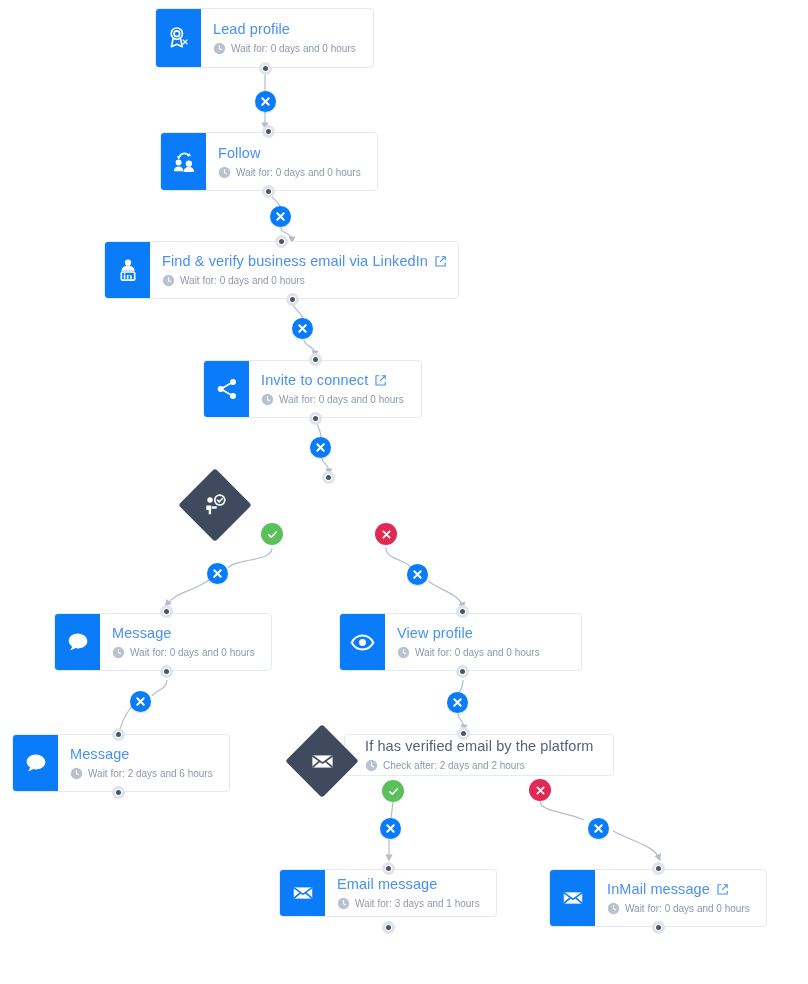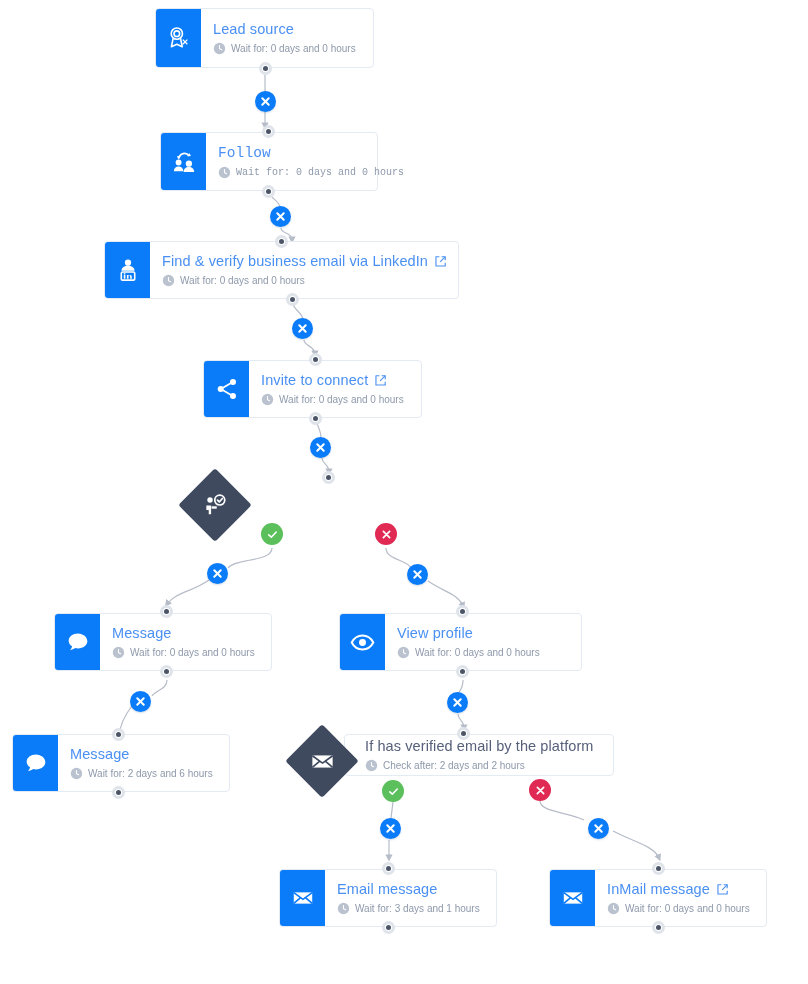--- a/index.html
+++ b/index.html
@@ -197,39 +197,39 @@
     <div class="node-icon">
       <svg width="26" height="26" viewBox="0 0 24 24" fill="none" stroke="#fff" stroke-width="1.5">
         <circle cx="10" cy="8" r="5.2"></circle>
         <circle cx="10" cy="8" r="2.6"></circle>
         <path d="M6.6 12.4 L5 20 l5-2.2 L15 20 l-1.6-7.6" stroke-linejoin="round"></path>
         <path d="M15.5 13.5 l4.2 4.2 m0-4.2 l-4.2 4.2" stroke-width="1.2"></path>
       </svg>
     </div>
     <div class="node-body">
       <div class="node-title">
-        <span>Lead source</span>
+        <span>Lead profile</span>
       </div>
       <div class="node-sub">
         <svg class="clock-icon" width="13" height="13" viewBox="0 0 16 16">
           <circle cx="8" cy="8" r="7" fill="#b9c2ce"></circle>
           <path d="M8 4.2 L8 8.2 L10.6 9.6" stroke="#fff" stroke-width="1.3" fill="none" stroke-linecap="round"></path>
         </svg>
         <span>Wait for: 0 days and 0 hours</span>
       </div>
     </div>
   </div>
   <div class="port" style="left:259px; top:62px;"></div>
   <div class="edge-btn" style="left:255px; top:91px;">
     <svg width="11" height="11" viewBox="0 0 12 12" stroke="#fff" stroke-width="2.2" stroke-linecap="round">
       <path d="M2.5 2.5 L9.5 9.5 M9.5 2.5 L2.5 9.5"></path>
     </svg>
   </div>
 
-  <div class="node" style="left:160px; top:132px; width:218px; height:59px;font-family:Liberation Mono, monospace;">
+  <div class="node" style="left:160px; top:132px; width:218px; height:59px;">
     <div class="node-icon">
       <svg width="26" height="26" viewBox="0 0 24 24" fill="#fff">
         <circle cx="7" cy="12.5" r="2.7"></circle>
         <path d="M2.6 20.5 c0-2.6 1.9-4.3 4.4-4.3 s4.4 1.7 4.4 4.3 z"></path>
         <circle cx="16.5" cy="13.5" r="2.9"></circle>
         <path d="M11.6 21.2 c0-2.8 2.1-4.6 4.9-4.6 s4.9 1.8 4.9 4.6 z"></path>
         <path d="M7.4 8.6 A5 5 0 0 1 16.6 6.4" stroke="#fff" stroke-width="1.6" fill="none"></path>
         <path d="M16.9 3.6 l1.5 2.9 l-3.1 0.3 z"></path>
         <path d="M6.9 9.6 l-1.4 -3 l3.1 -0.3 z"></path>
       </svg>
@@ -473,21 +473,21 @@
     <svg width="11" height="11" viewBox="0 0 12 12" stroke="#fff" stroke-width="2.2" stroke-linecap="round">
       <path d="M2.5 2.5 L9.5 9.5 M9.5 2.5 L2.5 9.5"></path>
     </svg>
   </div>
   <div class="edge-btn" style="left:588px; top:818px;">
     <svg width="11" height="11" viewBox="0 0 12 12" stroke="#fff" stroke-width="2.2" stroke-linecap="round">
       <path d="M2.5 2.5 L9.5 9.5 M9.5 2.5 L2.5 9.5"></path>
     </svg>
   </div>
 
-  <div class="node" style="left:279px; top:869px; width:218px; height:58px;">
+  <div class="node" style="left:279px; top:869px; width:218px; height:48px;">
     <div class="node-icon">
       <svg width="26" height="26" viewBox="0 0 24 24" fill="#fff">
         <path d="M3.5 6.8 h17 v10.4 h-17 z"></path>
         <path d="M3.5 7.1 L12 13.2 L20.5 7.1" fill="none" stroke="#0a7cfa" stroke-width="1.5"></path>
         <path d="M3.5 17 L9.8 11.6 M20.5 17 L14.2 11.6" fill="none" stroke="#0a7cfa" stroke-width="1.5"></path>
       </svg>
     </div>
     <div class="node-body">
       <div class="node-title">
         <span>Email message</span>

